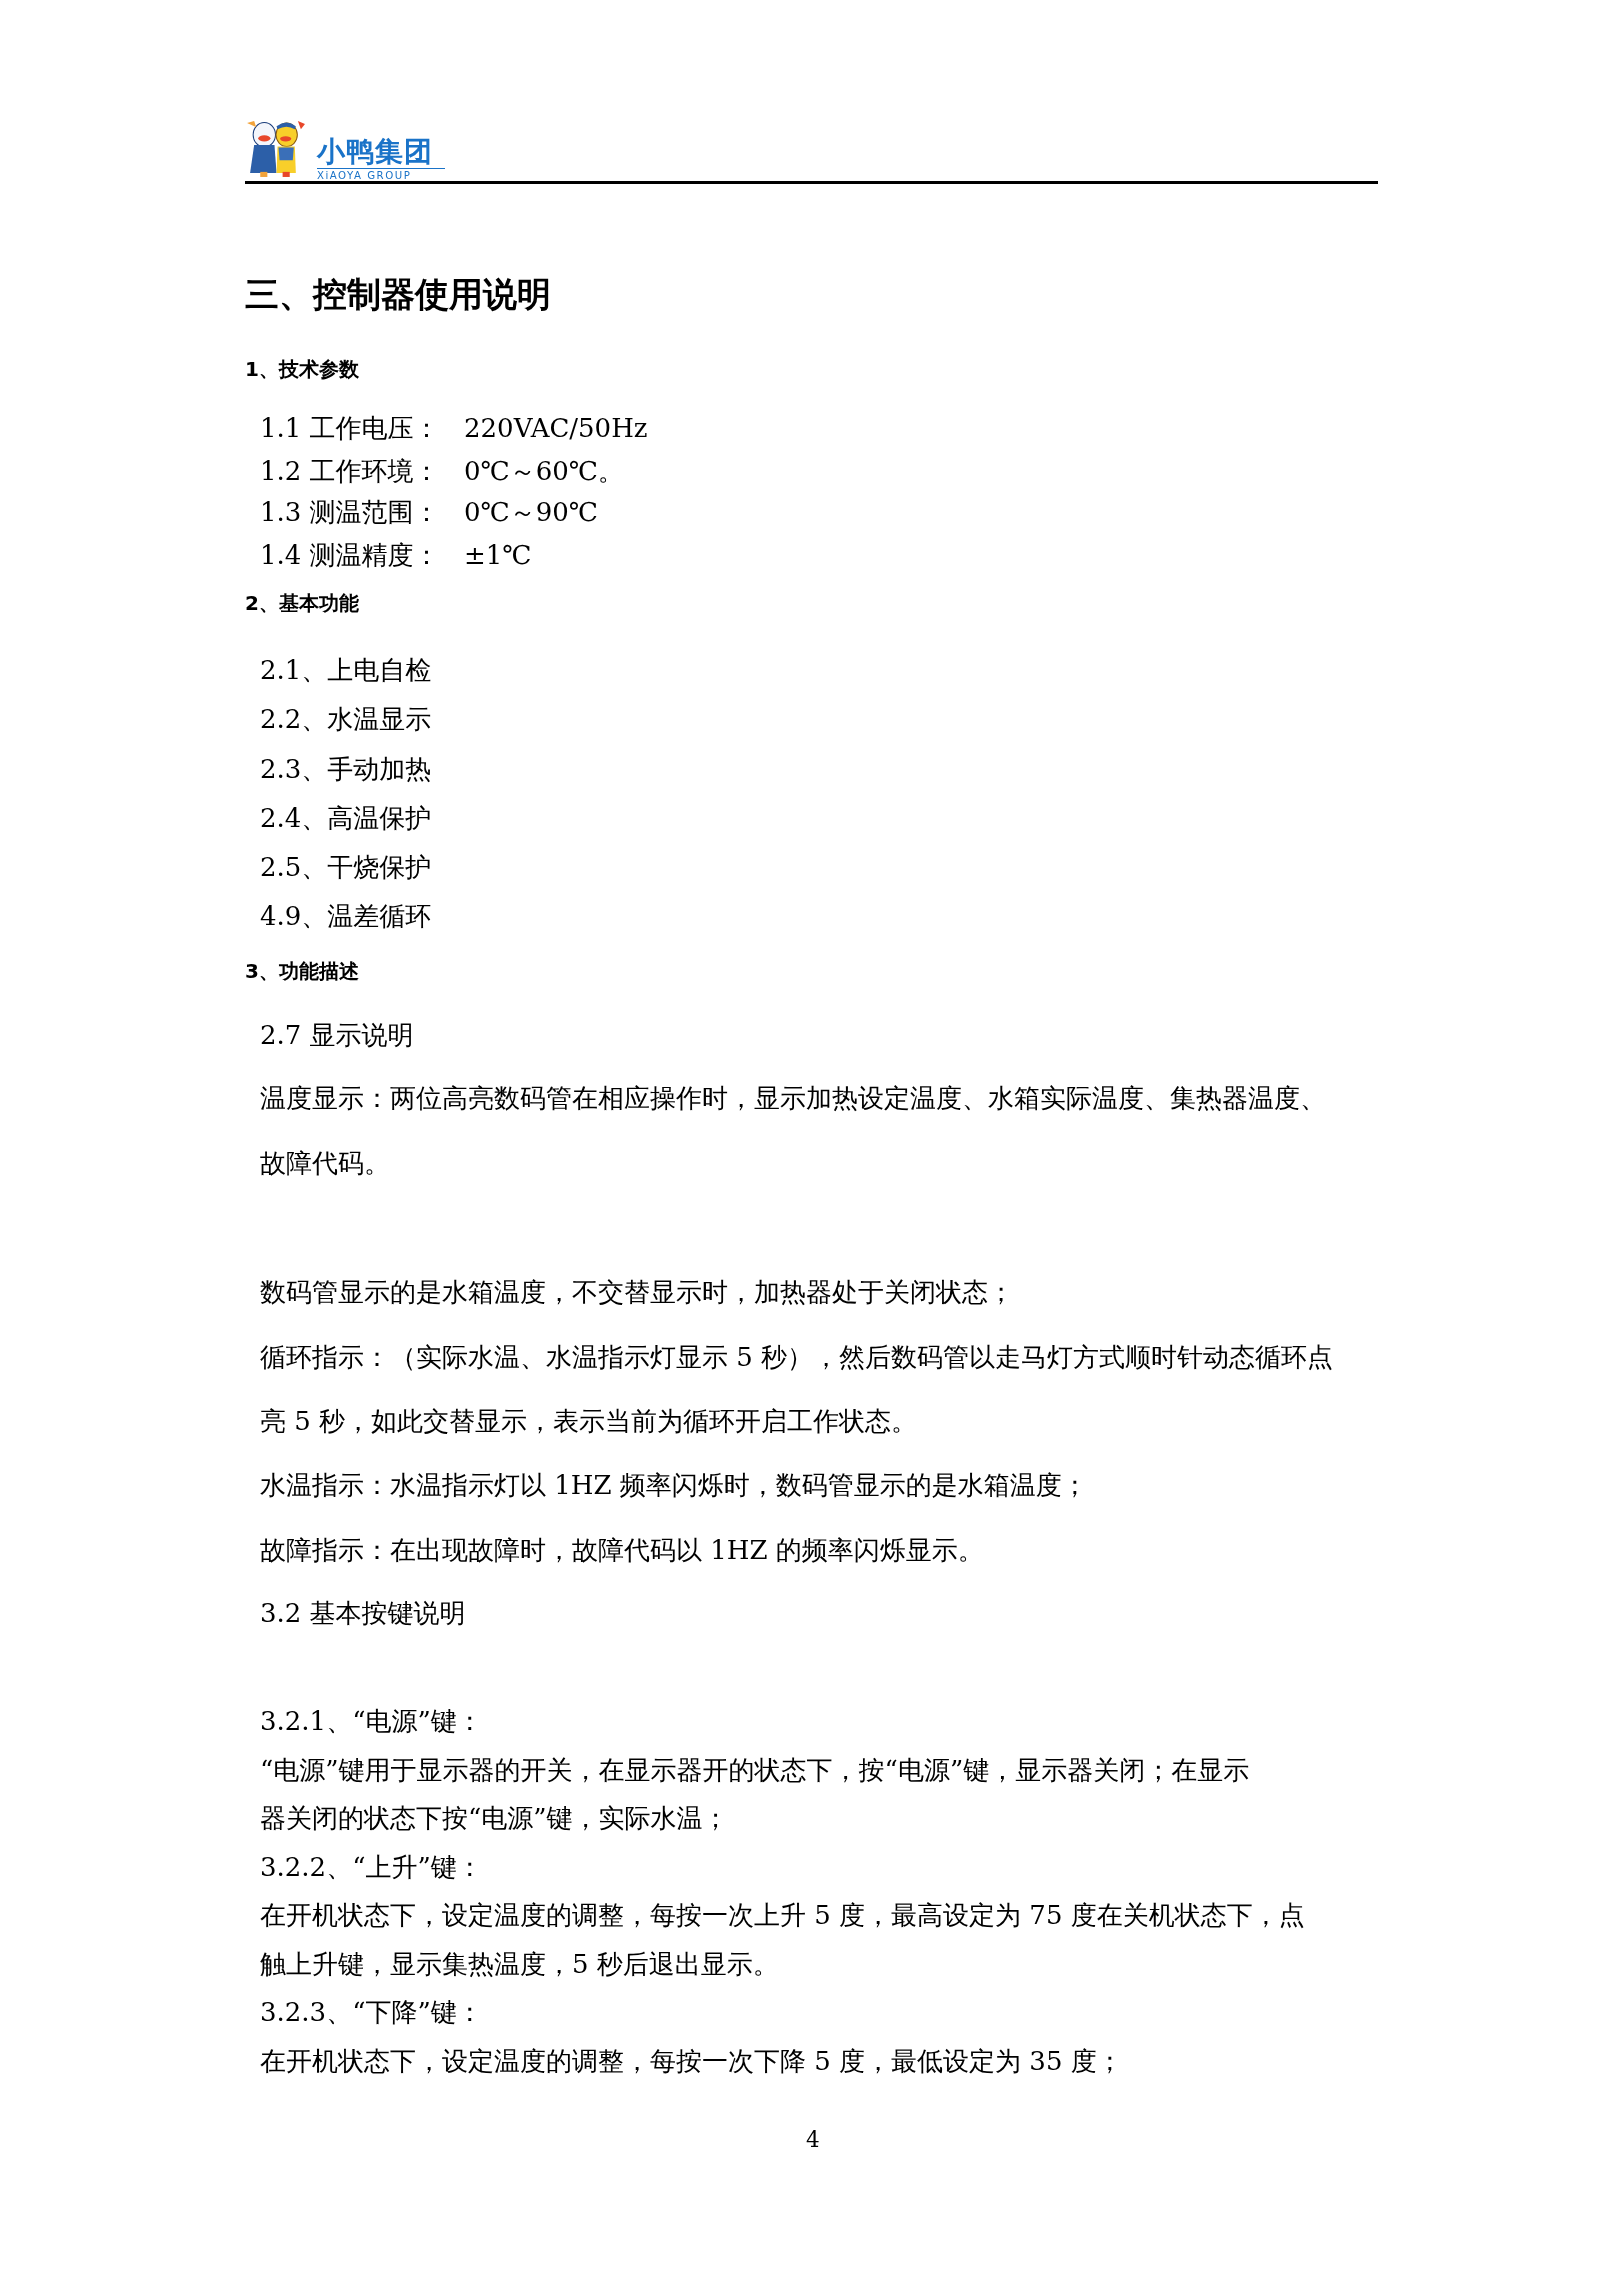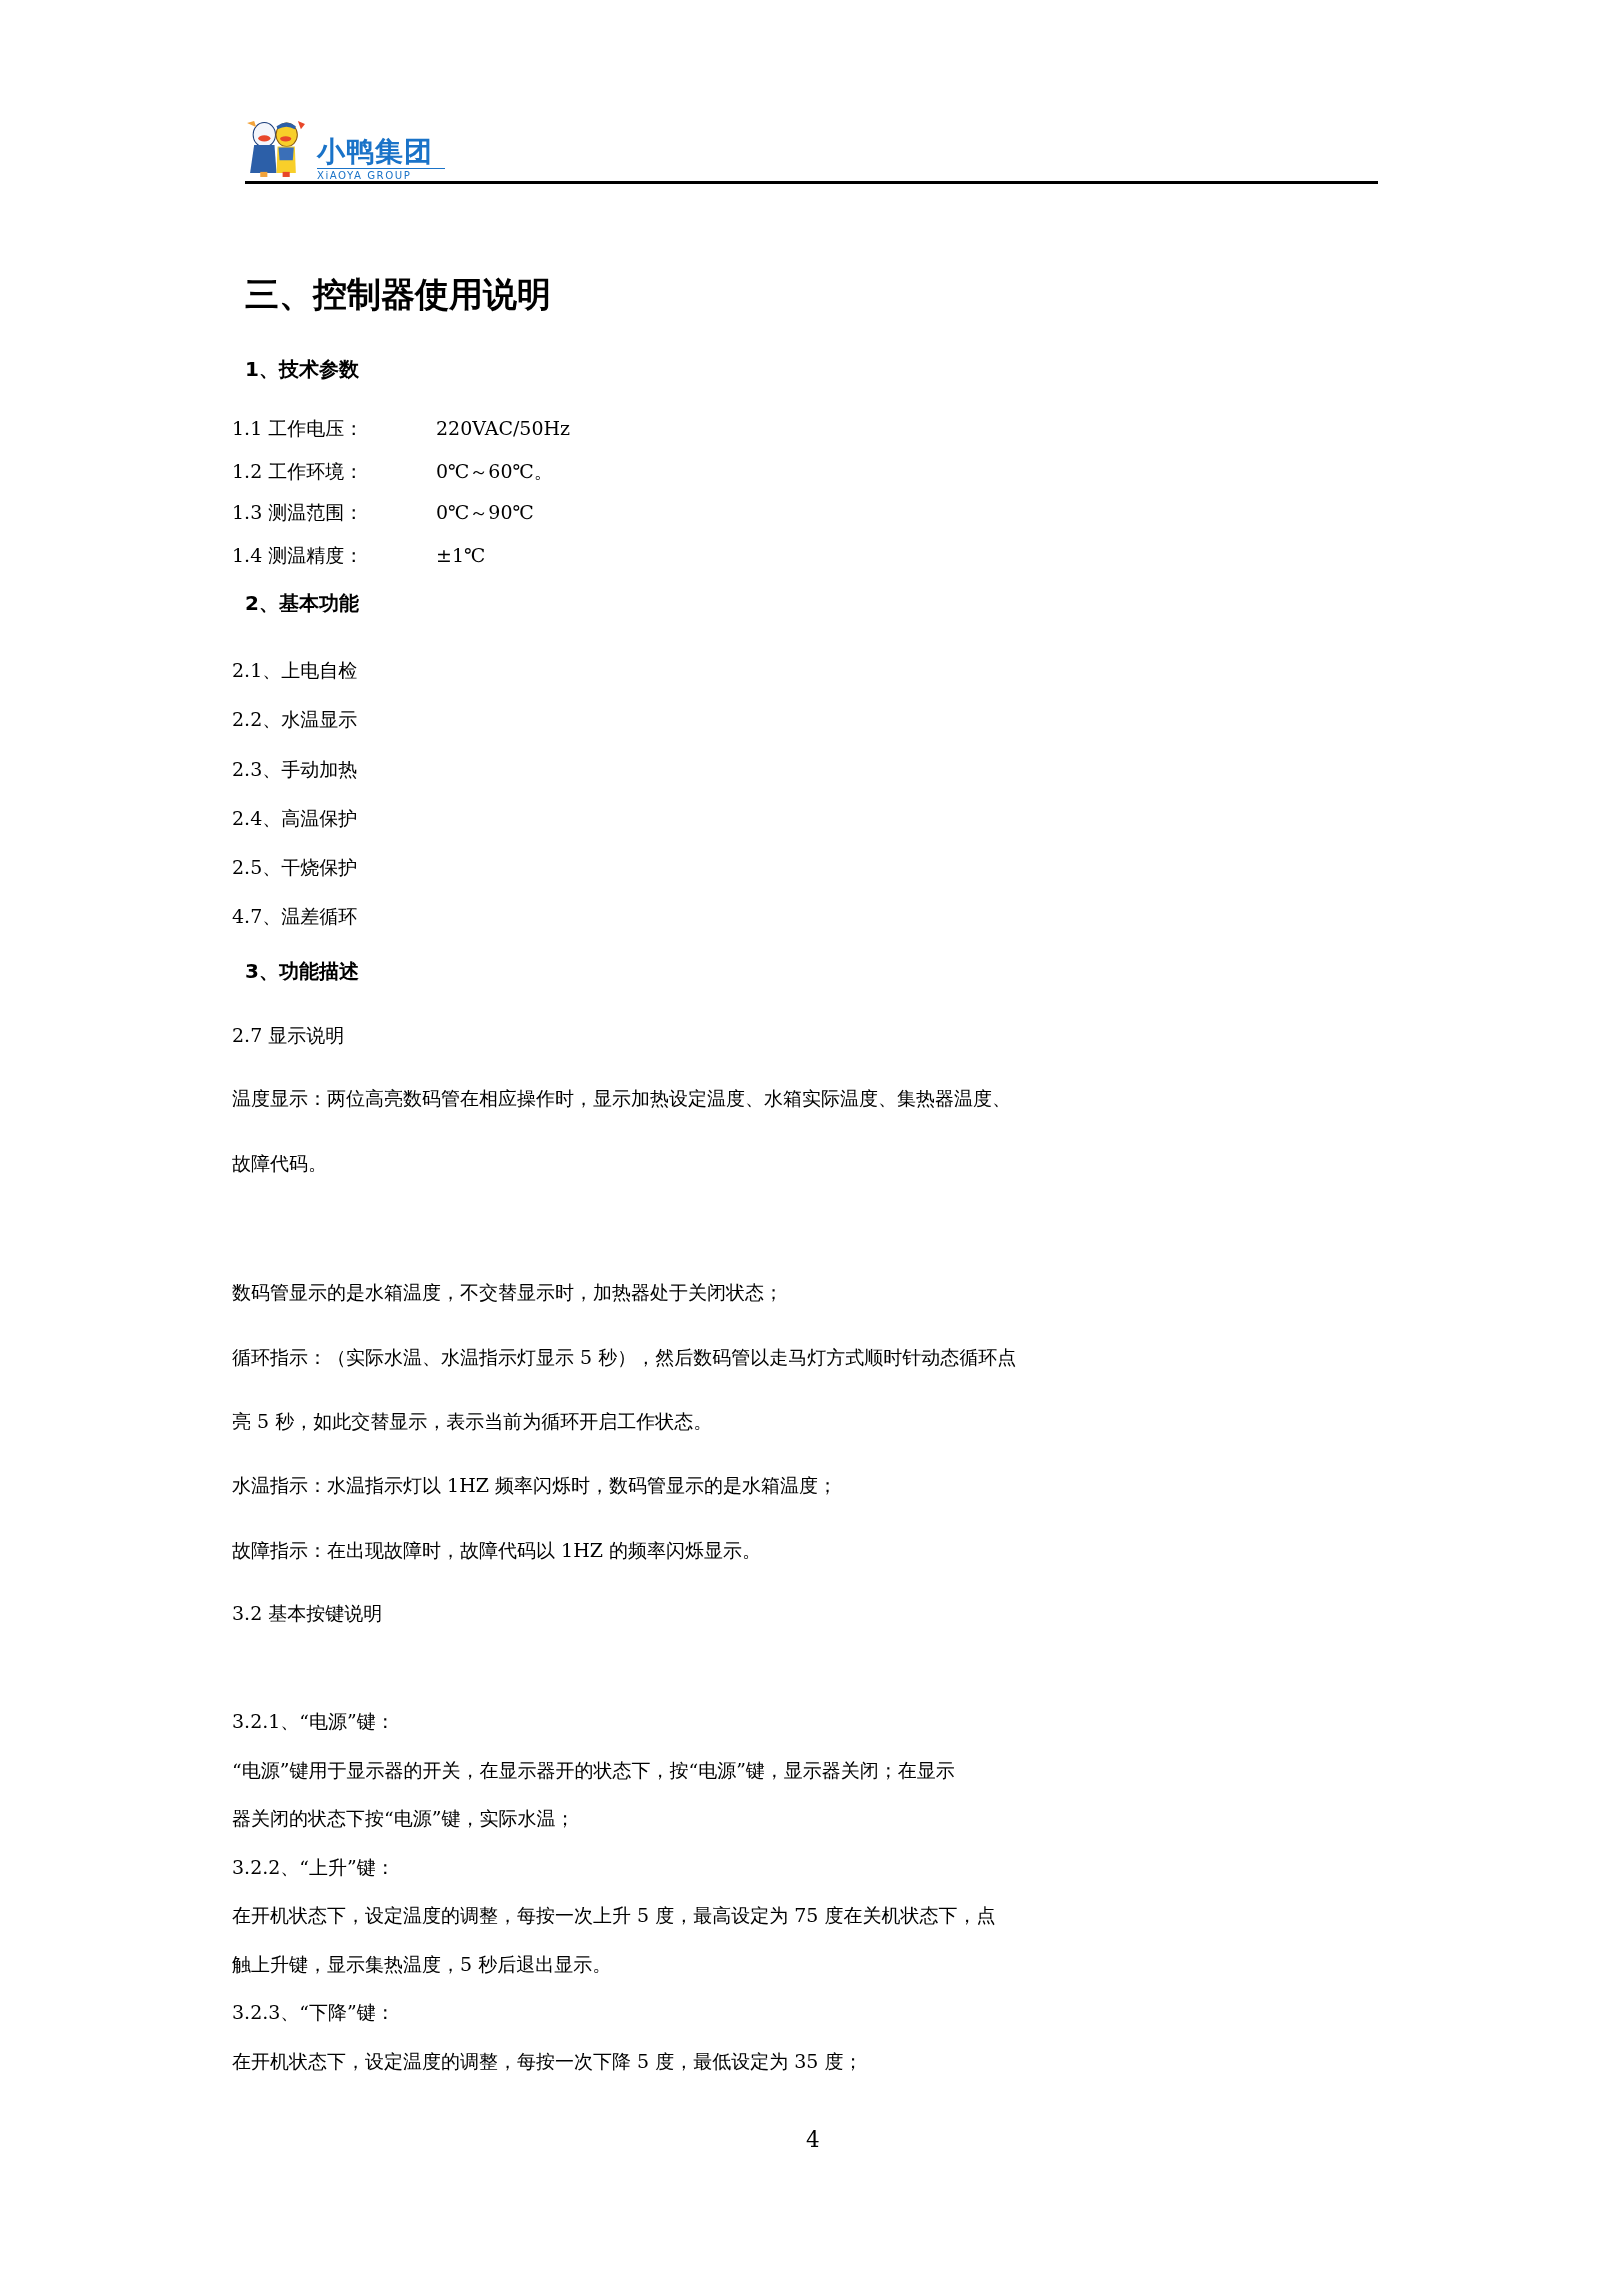--- a/index.html
+++ b/index.html
@@ -12,21 +12,21 @@
              font-weight: bold; font-size: 28px; color: #1a73c8; letter-spacing: 1px; line-height: 31px; }
   .logo-rule { position: absolute; left: 72px; top: 51px; width: 128px; height: 1px; background: #1a73c8; }
   .logo-en { position: absolute; left: 72px; top: 53px; font-family: "DejaVu Sans", sans-serif;
              font-size: 10.2px; color: #1a73c8; letter-spacing: 1.5px; line-height: 11.2px; }
   .header-line { position: absolute; left: 245px; top: 181px; width: 1133px; height: 2.6px; background: #000; }
 
   .h1 { position: absolute; left: 245px; font-family: "DejaVu Sans", sans-serif; font-weight: bold;
         font-size: 34px; line-height: 41px; }
   .h2 { position: absolute; left: 245px; font-family: "DejaVu Sans", sans-serif; font-weight: bold;
         font-size: 20px; line-height: 34px; }
-  .p  { position: absolute; left: 232px; font-size: 19px; line-height: 31px; white-space: nowrap; }
+  .p  { position: absolute; left: 260px; font-size: 26px; line-height: 31px; white-space: nowrap; }
   .param-label { display: inline-block; width: 204px; }
   .page-num { position: absolute; left: 806px; top: 2127px; font-size: 21.5px; line-height: 25.6px; }
 </style>
 </head>
 <body>
 
 <div class="page">
 
   <div class="logo">
     <svg class="logo-ducks" viewBox="0 0 120 122">
@@ -56,21 +56,21 @@
   <div class="p" style="top:456px"><span class="param-label">1.2 工作环境：</span><span>0℃～60℃。</span></div>
   <div class="p" style="top:497px"><span class="param-label">1.3 测温范围：</span><span>0℃～90℃</span></div>
   <div class="p" style="top:540px"><span class="param-label">1.4 测温精度：</span><span>±1℃</span></div>
 
   <div class="h2" style="top:586px">2、基本功能</div>
   <div class="p" style="top:655px">2.1、上电自检</div>
   <div class="p" style="top:704px">2.2、水温显示</div>
   <div class="p" style="top:754px">2.3、手动加热</div>
   <div class="p" style="top:803px">2.4、高温保护</div>
   <div class="p" style="top:852px">2.5、干烧保护</div>
-  <div class="p" style="top:901px">4.7、温差循环</div>
+  <div class="p" style="top:901px">4.9、温差循环</div>
 
   <div class="h2" style="top:954px">3、功能描述</div>
   <div class="p" style="top:1020px">2.7 显示说明</div>
   <div class="p" style="top:1083px">温度显示：两位高亮数码管在相应操作时，显示加热设定温度、水箱实际温度、集热器温度、</div>
   <div class="p" style="top:1148px">故障代码。</div>
   <div class="p" style="top:1277px">数码管显示的是水箱温度，不交替显示时，加热器处于关闭状态；</div>
   <div class="p" style="top:1342px">循环指示：（实际水温、水温指示灯显示 5 秒），然后数码管以走马灯方式顺时针动态循环点</div>
   <div class="p" style="top:1406px">亮 5 秒，如此交替显示，表示当前为循环开启工作状态。</div>
   <div class="p" style="top:1470px">水温指示：水温指示灯以 1HZ 频率闪烁时，数码管显示的是水箱温度；</div>
   <div class="p" style="top:1535px">故障指示：在出现故障时，故障代码以 1HZ 的频率闪烁显示。</div>

